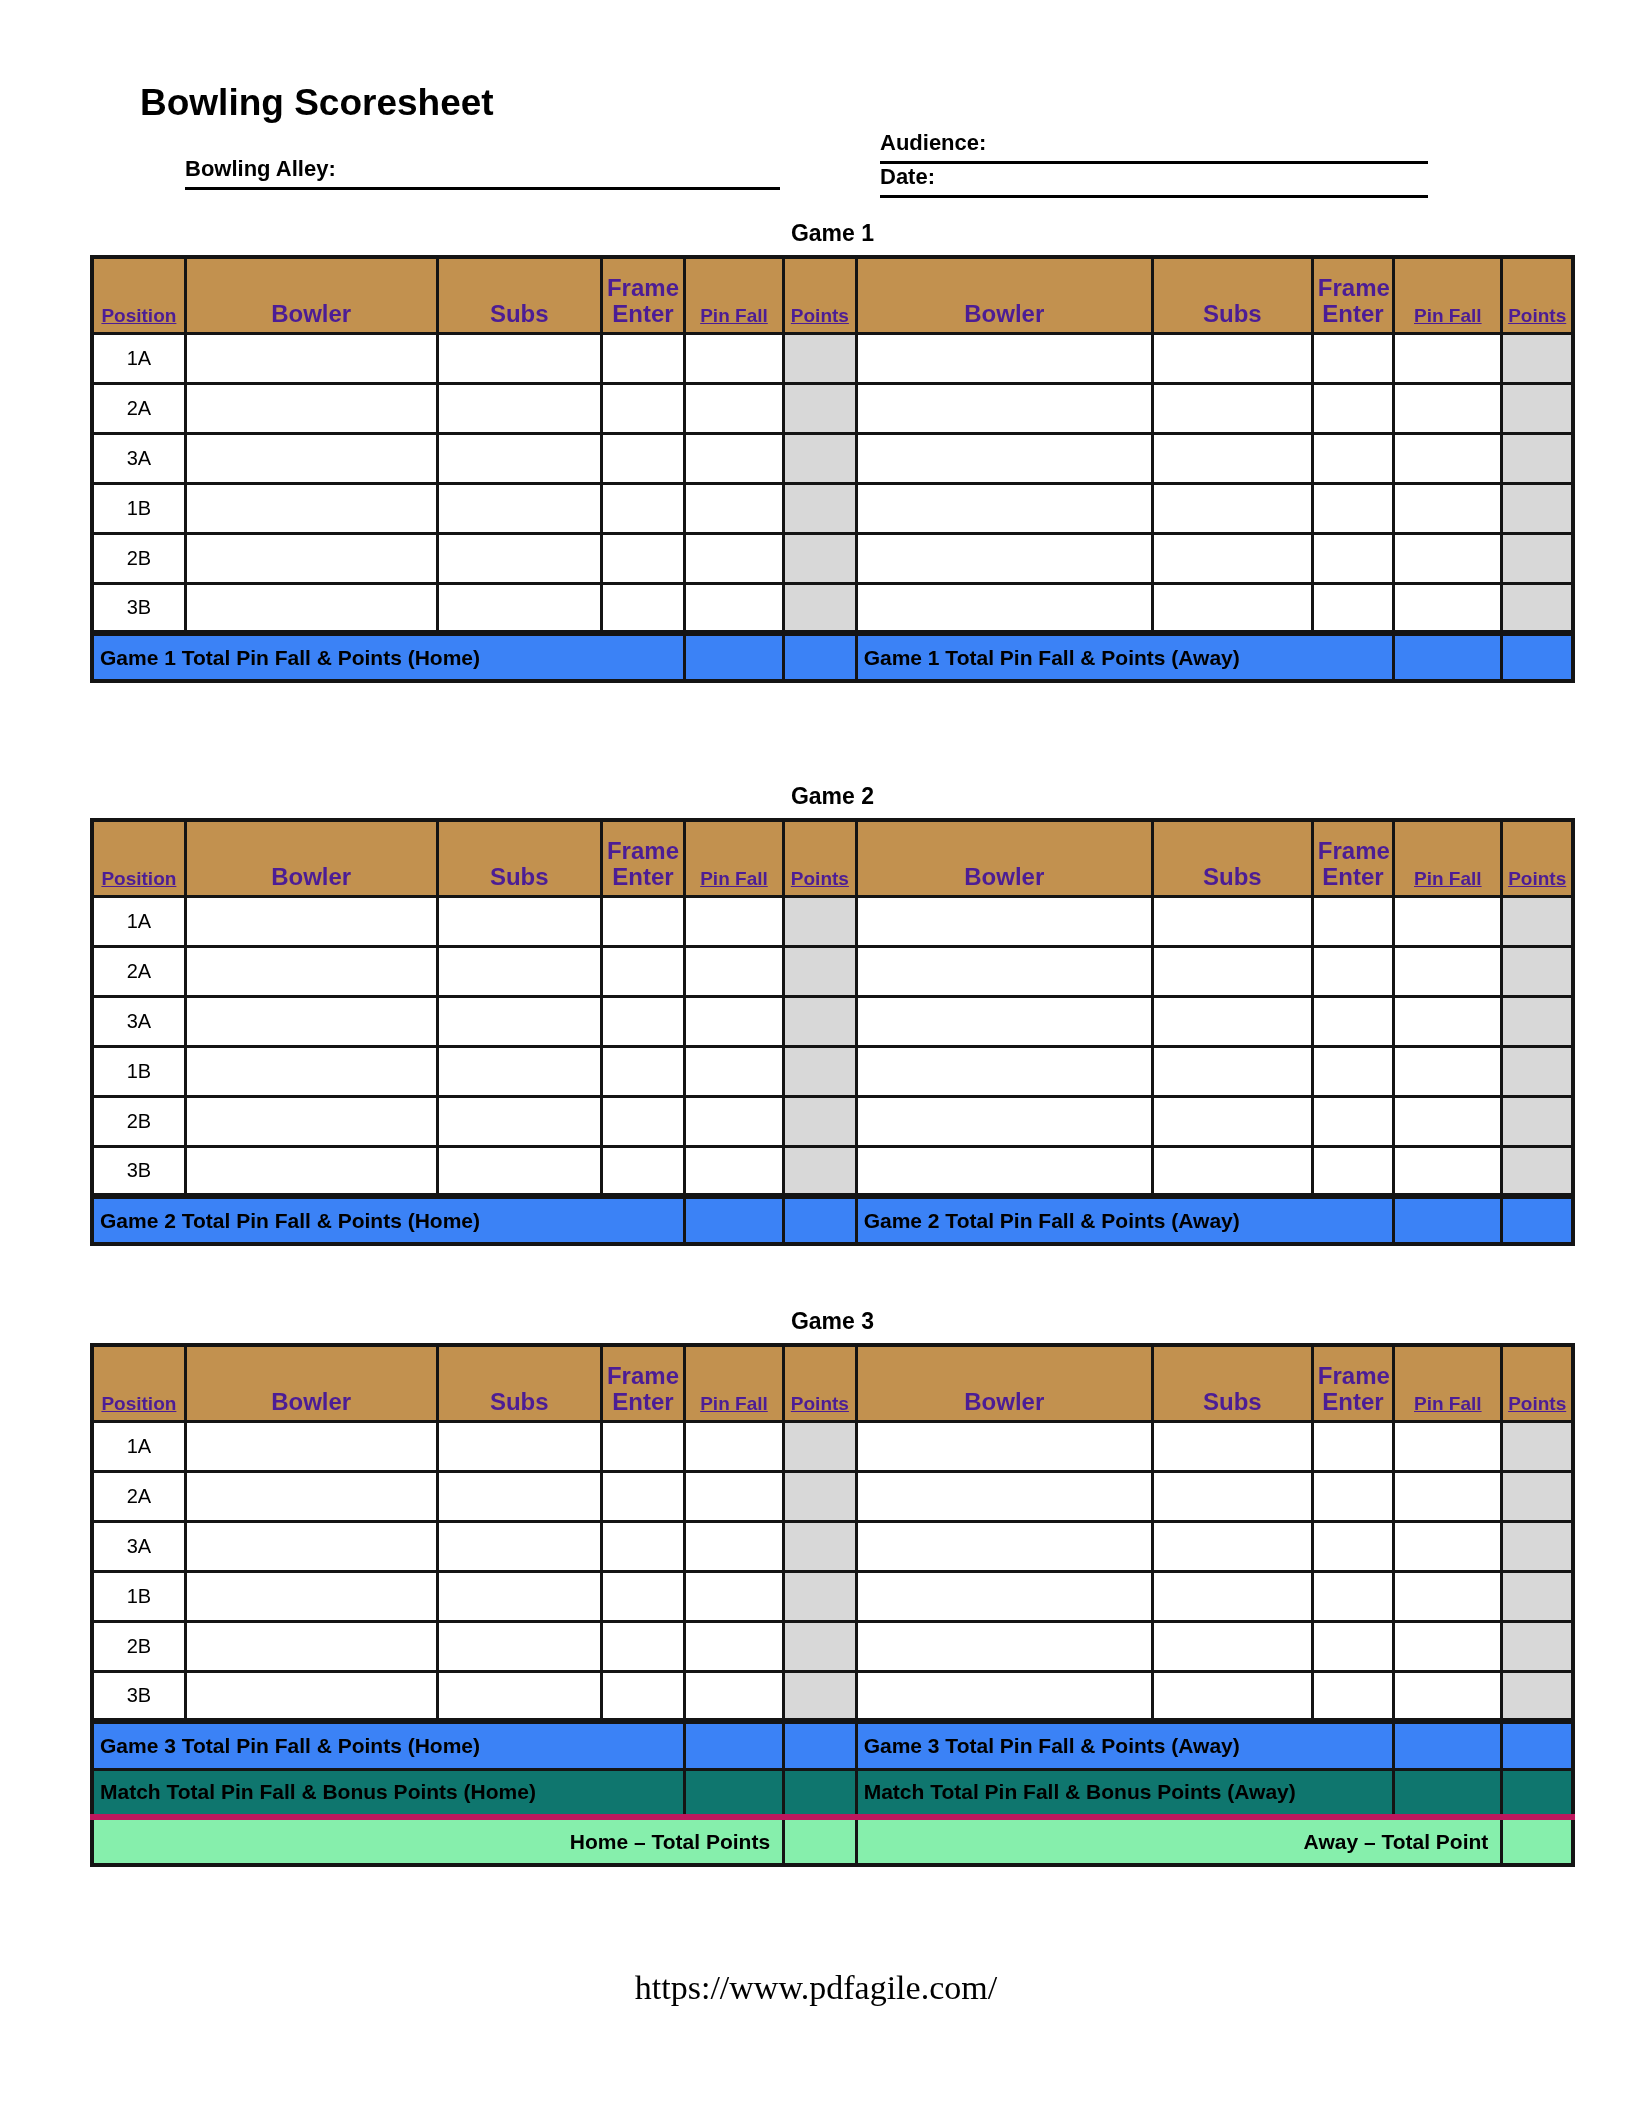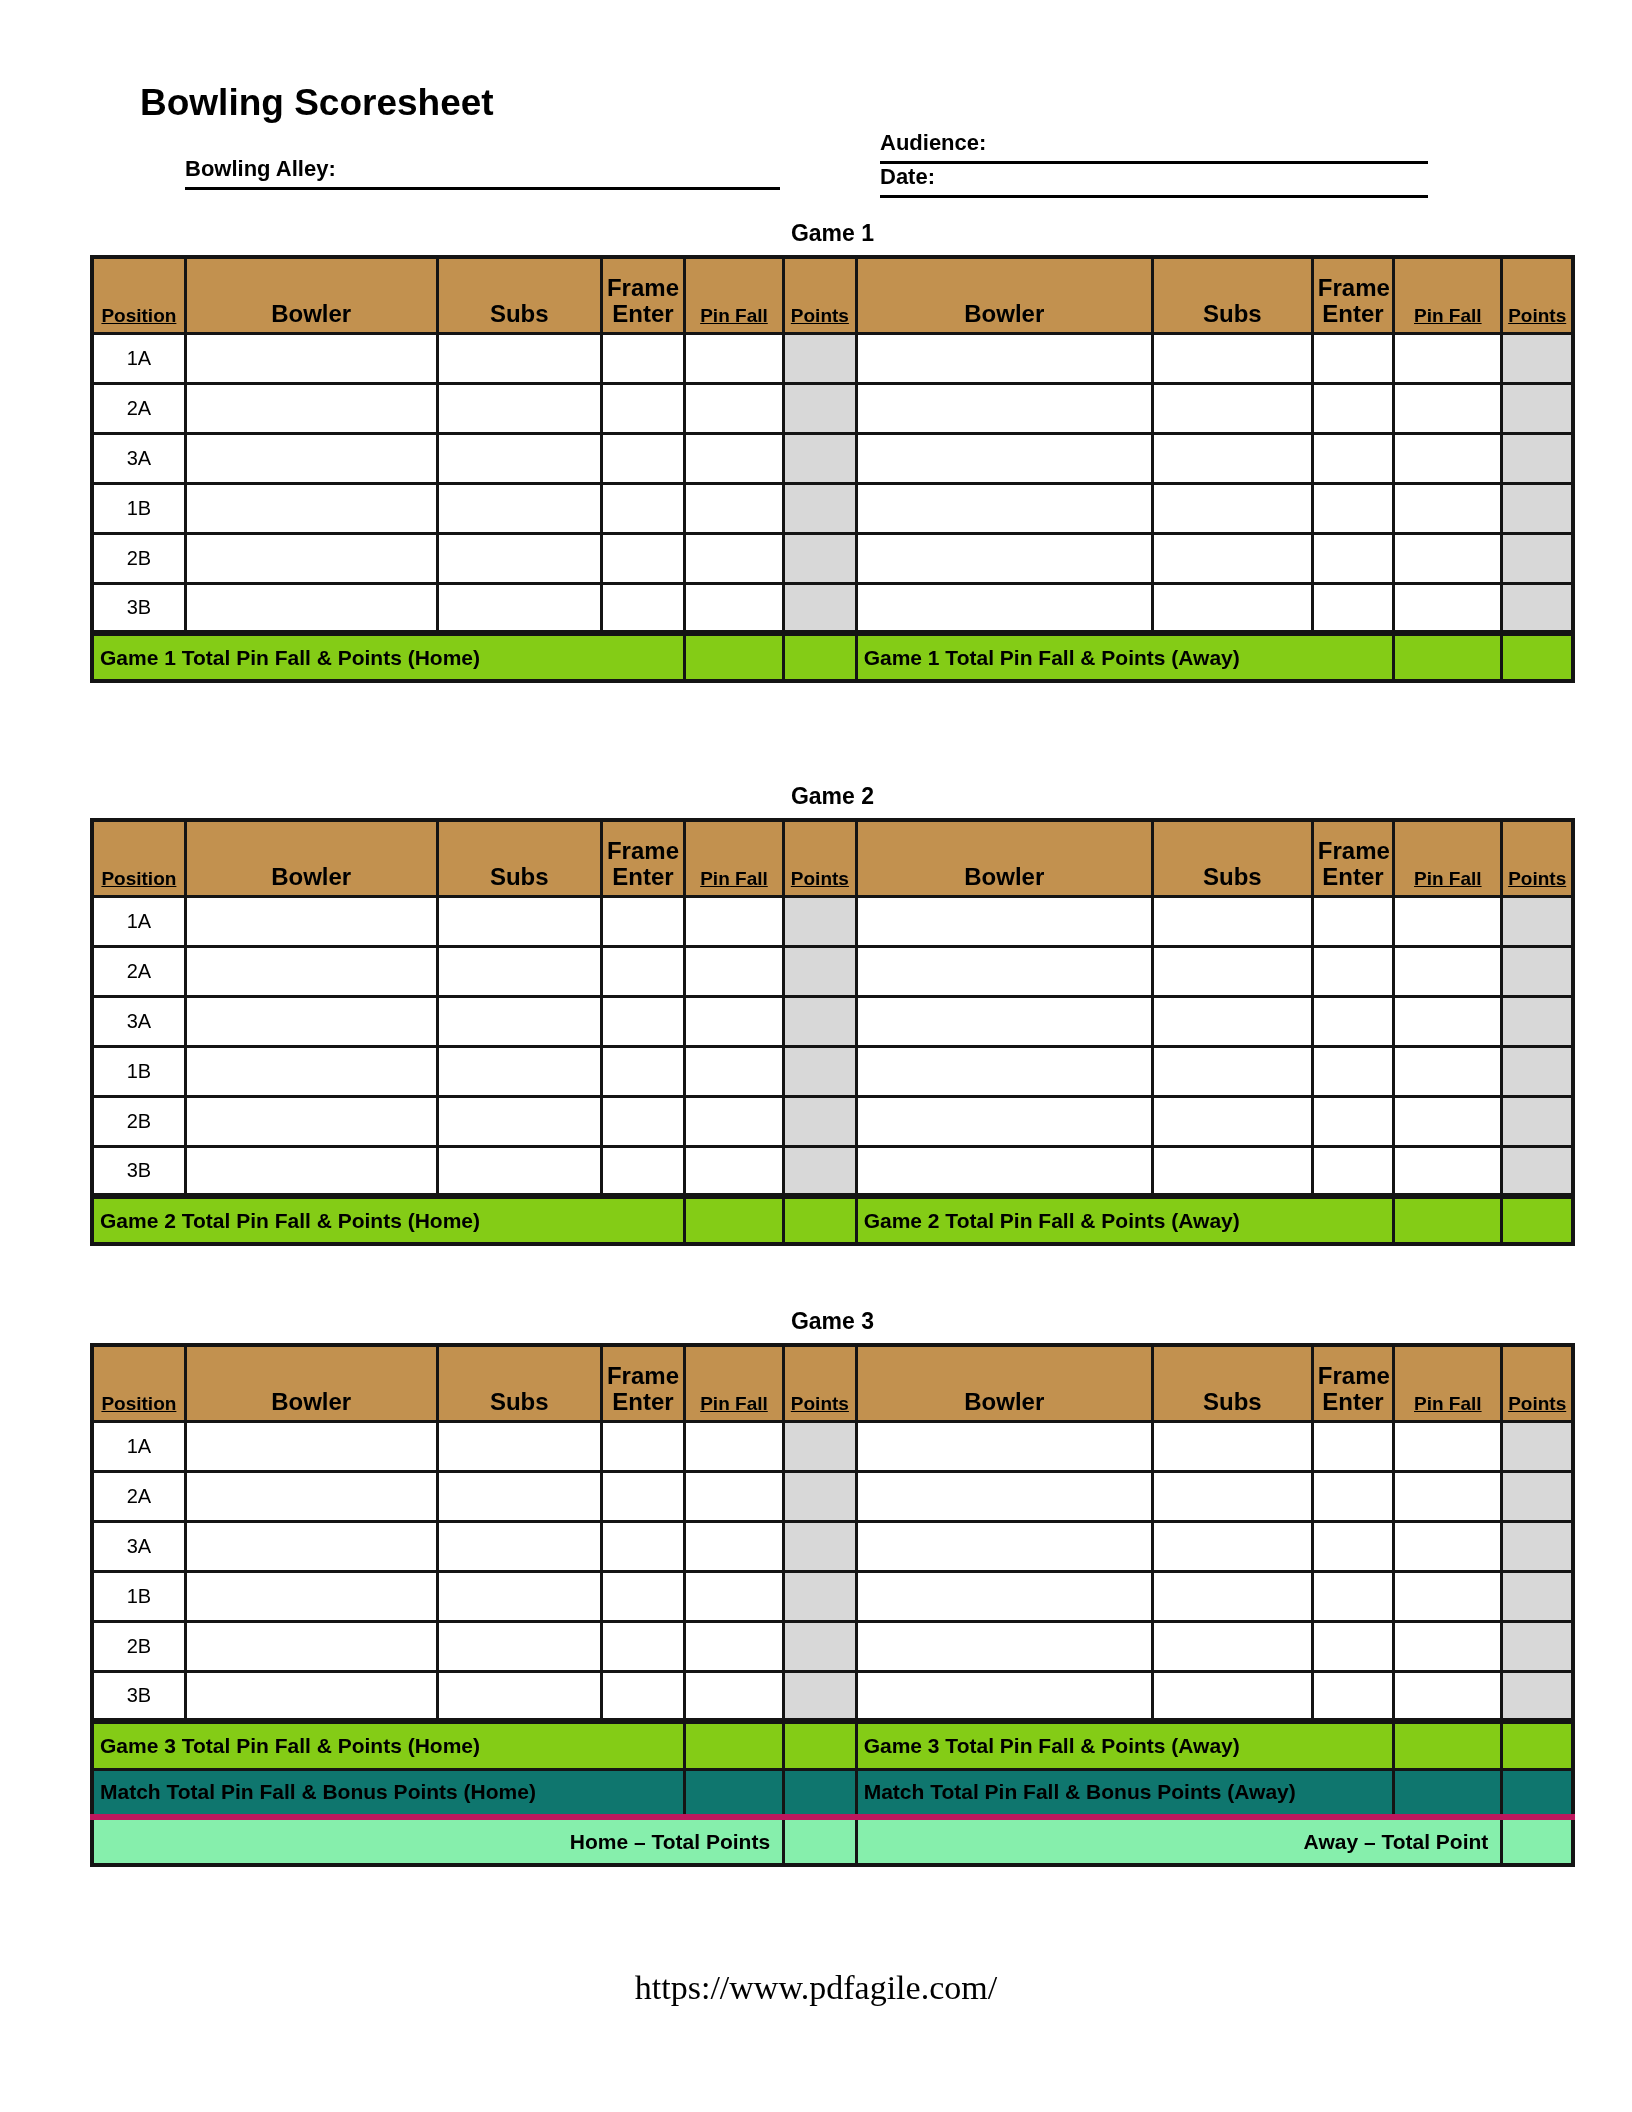--- a/index.html
+++ b/index.html
@@ -28,31 +28,31 @@
   .game-title {
     width:1485px; margin:0 0 8px 90px; text-align:center;
     font-size:23px; font-weight:bold;
   }
   table.score-table {
     width:1485px; margin-left:90px; table-layout:fixed;
     border-collapse:collapse; border:4px solid #141414;
   }
   th, td { border:3px solid #141414; padding:0 4px; }
   thead th {
-    background:#C2914F; color:#000000; height:76px;
+    background:#C2914F; color:#4c1d95; height:76px;
     vertical-align:bottom; text-align:center; font-weight:bold;
     padding-bottom:5px; line-height:1.08;
   }
   th.h-lg { font-size:24px; }
   th.h-sm { font-size:19px;text-decoration:underline; }
   tbody td { height:50px; background:#fff; }
   tbody td.pos-cell { text-align:center; font-size:20px; font-weight:400; }
   tbody td.points-col { background:#D8D8D8; }
   tfoot td { height:48px; font-size:21px; font-weight:bold; }
-  tr.total-row td { background:#84cc16; border-top:6px solid #141414; }
+  tr.total-row td { background:#3b82f6; border-top:6px solid #141414; }
   tr.match-row td { background:#0f766e; }
   tr.final-row td { background:#86efac; border-top:6px solid #be185d; }
   td.label-cell { text-align:left; padding-left:6px; }
   td.label-cell.right { text-align:right; padding-right:12px; }
   
   col.w-pos{width:6.3%} col.w-bowler-l{width:17%} col.w-subs-l{width:11.1%}
   col.w-frame-l{width:5.6%} col.w-pin-l{width:6.7%} col.w-pts-l{width:4.9%}
   col.w-bowler-r{width:20%} col.w-subs-r{width:10.8%} col.w-frame-r{width:5.5%}
   col.w-pin-r{width:7.3%} col.w-pts-r{width:4.8%}
   

